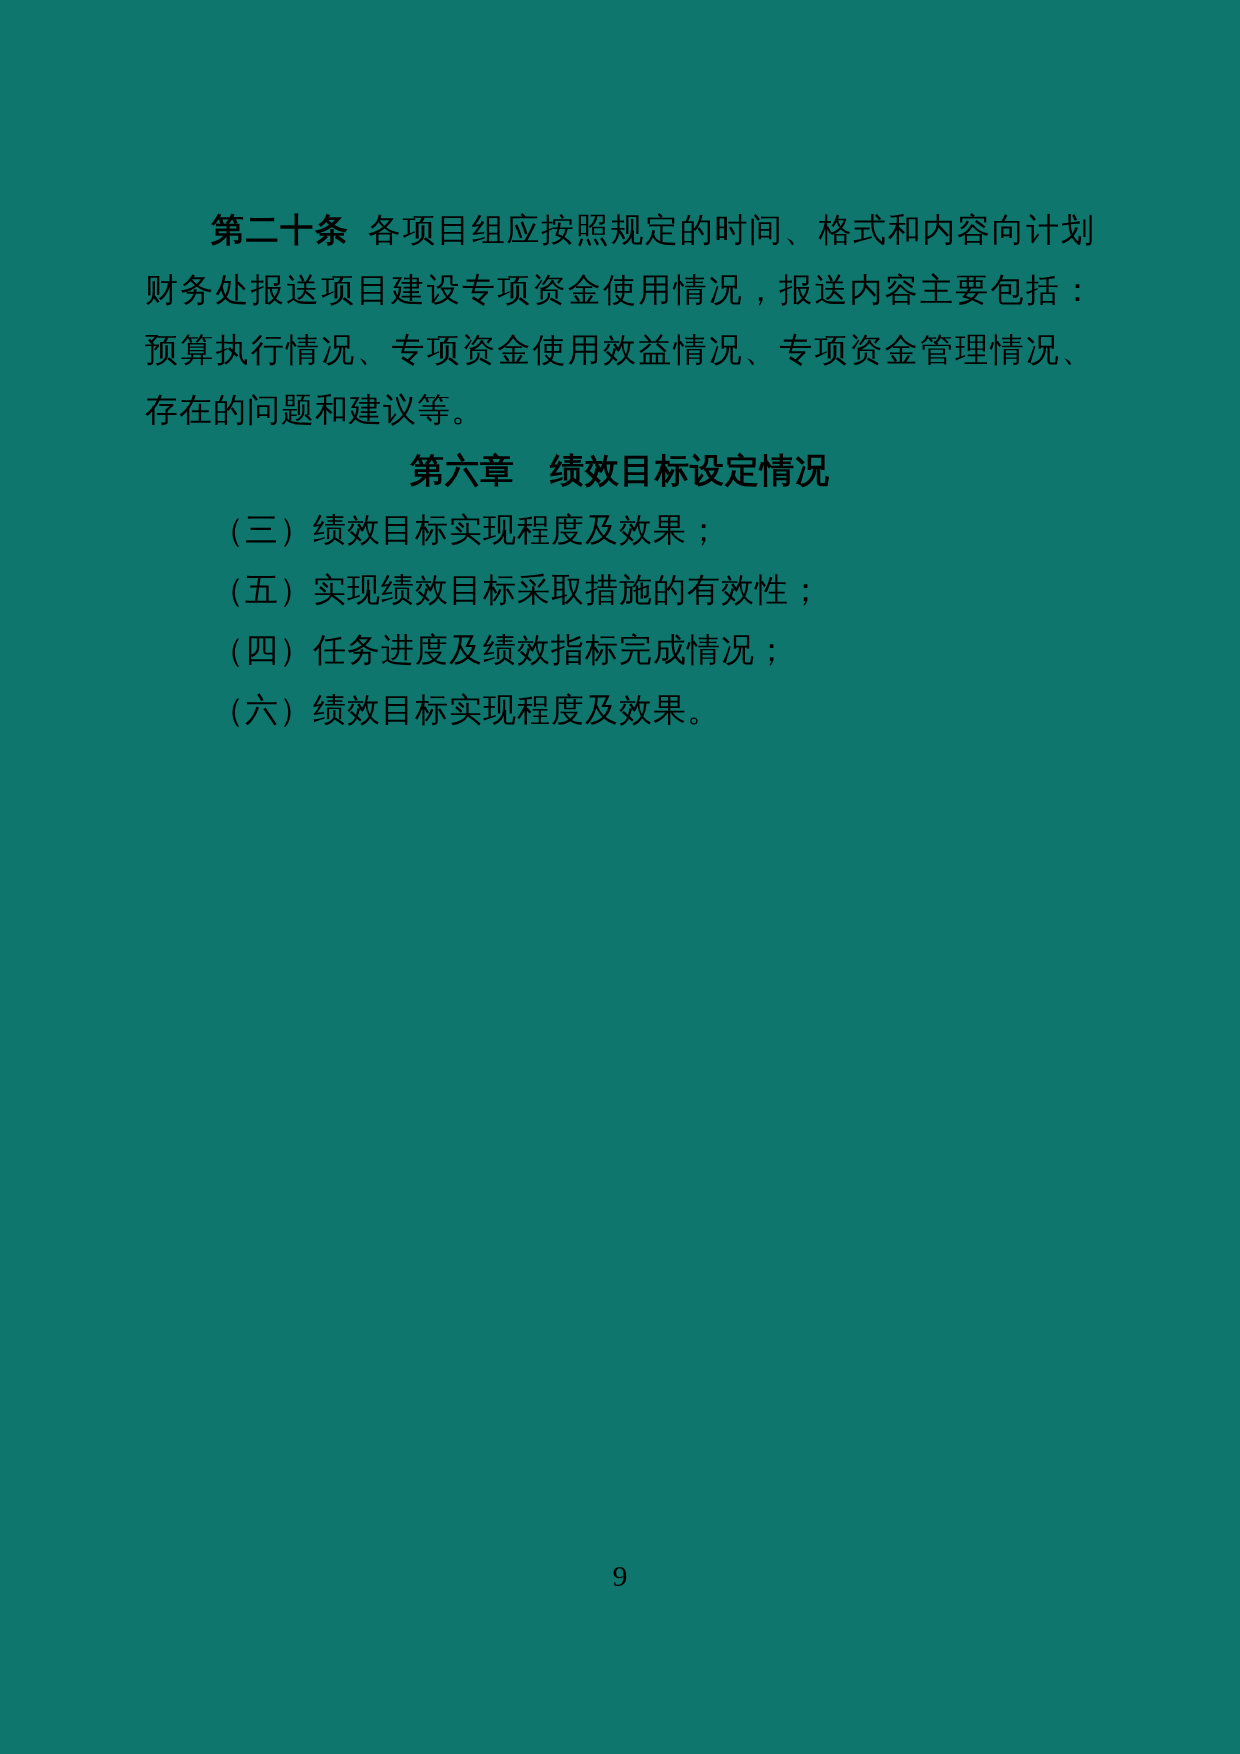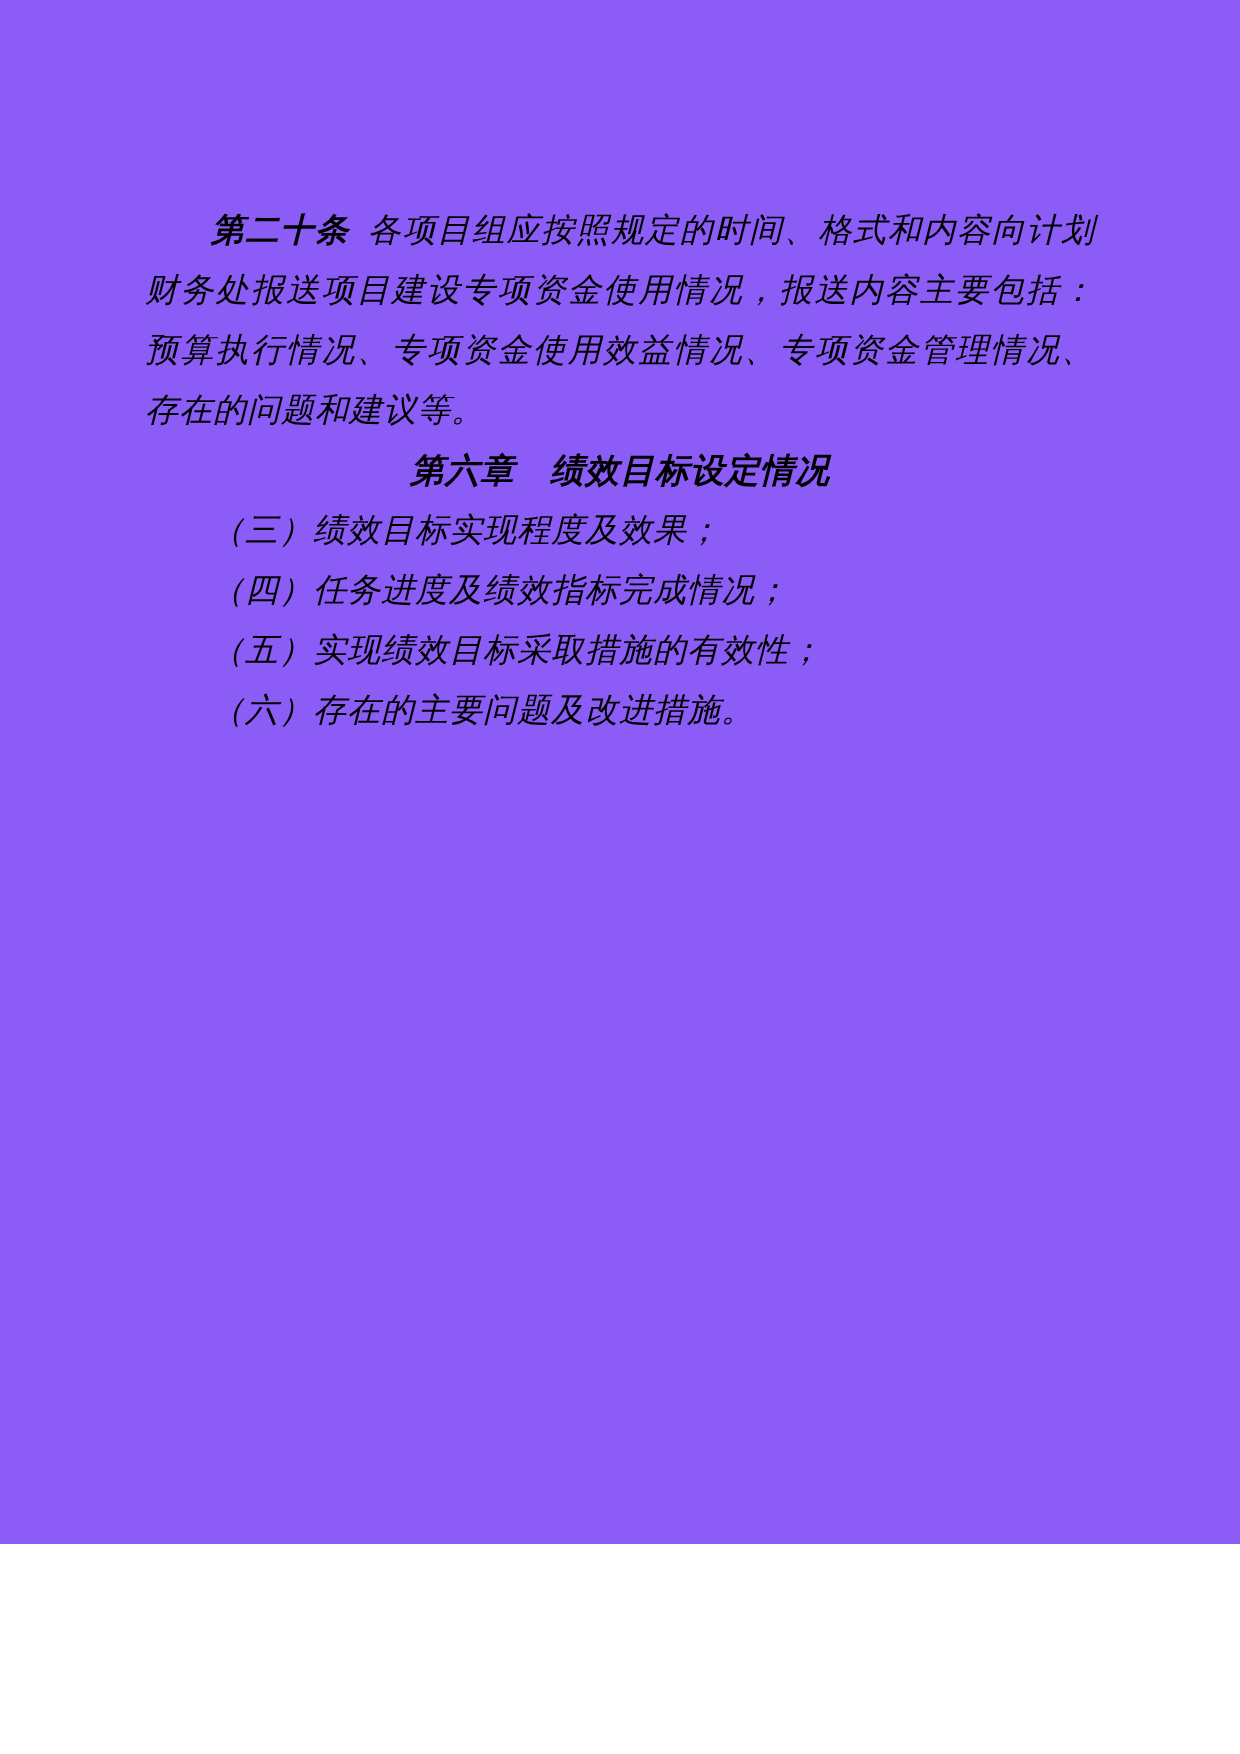--- a/index.html
+++ b/index.html
@@ -3,26 +3,25 @@
 <meta charset="utf-8">
 <style>
   html, body {
     margin: 0;
     padding: 0;
     background: #ffffff;
   }
   .page {
     position: relative;
     width: 1240px;
-    height: 1544px;
-    background: #8b5cf6;
+    height: 1754px;
+    background: #0f766e;
     color: #000000;
     overflow: hidden;
     font-family: "Liberation Serif", "DejaVu Serif", serif;
-    font-style: italic;
   }
   .content {
     position: absolute;
     top: 200px;
     left: 145px;
     width: 950px;
     font-size: 33px;
     line-height: 60px;
     letter-spacing: 1px;
     text-align: justify;
@@ -67,21 +66,21 @@
 <div class="page">
   <div class="content">
 
     <p class="para"><span class="article-label">第二十条</span><span>各项目组应按照规定的时间、格式和内容向计划财务处报送项目建设专项资金使用情况，报送内容主要包括：预算执行情况、专项资金使用效益情况、专项资金管理情况、存在的问题和建议等。</span></p>
 
     <h2 class="chapter">第六章　绩效目标设定情况</h2>
 
 
 
     <p class="list-item">（三）绩效目标实现程度及效果；</p>
+    <p class="list-item">（五）实现绩效目标采取措施的有效性；</p>
     <p class="list-item">（四）任务进度及绩效指标完成情况；</p>
-    <p class="list-item">（五）实现绩效目标采取措施的有效性；</p>
-    <p class="list-item">（六）存在的主要问题及改进措施。</p>
+    <p class="list-item">（六）绩效目标实现程度及效果。</p>
 
 
   </div>
 
   <div class="page-number">9</div>
 </div>
 
 </body></html>

